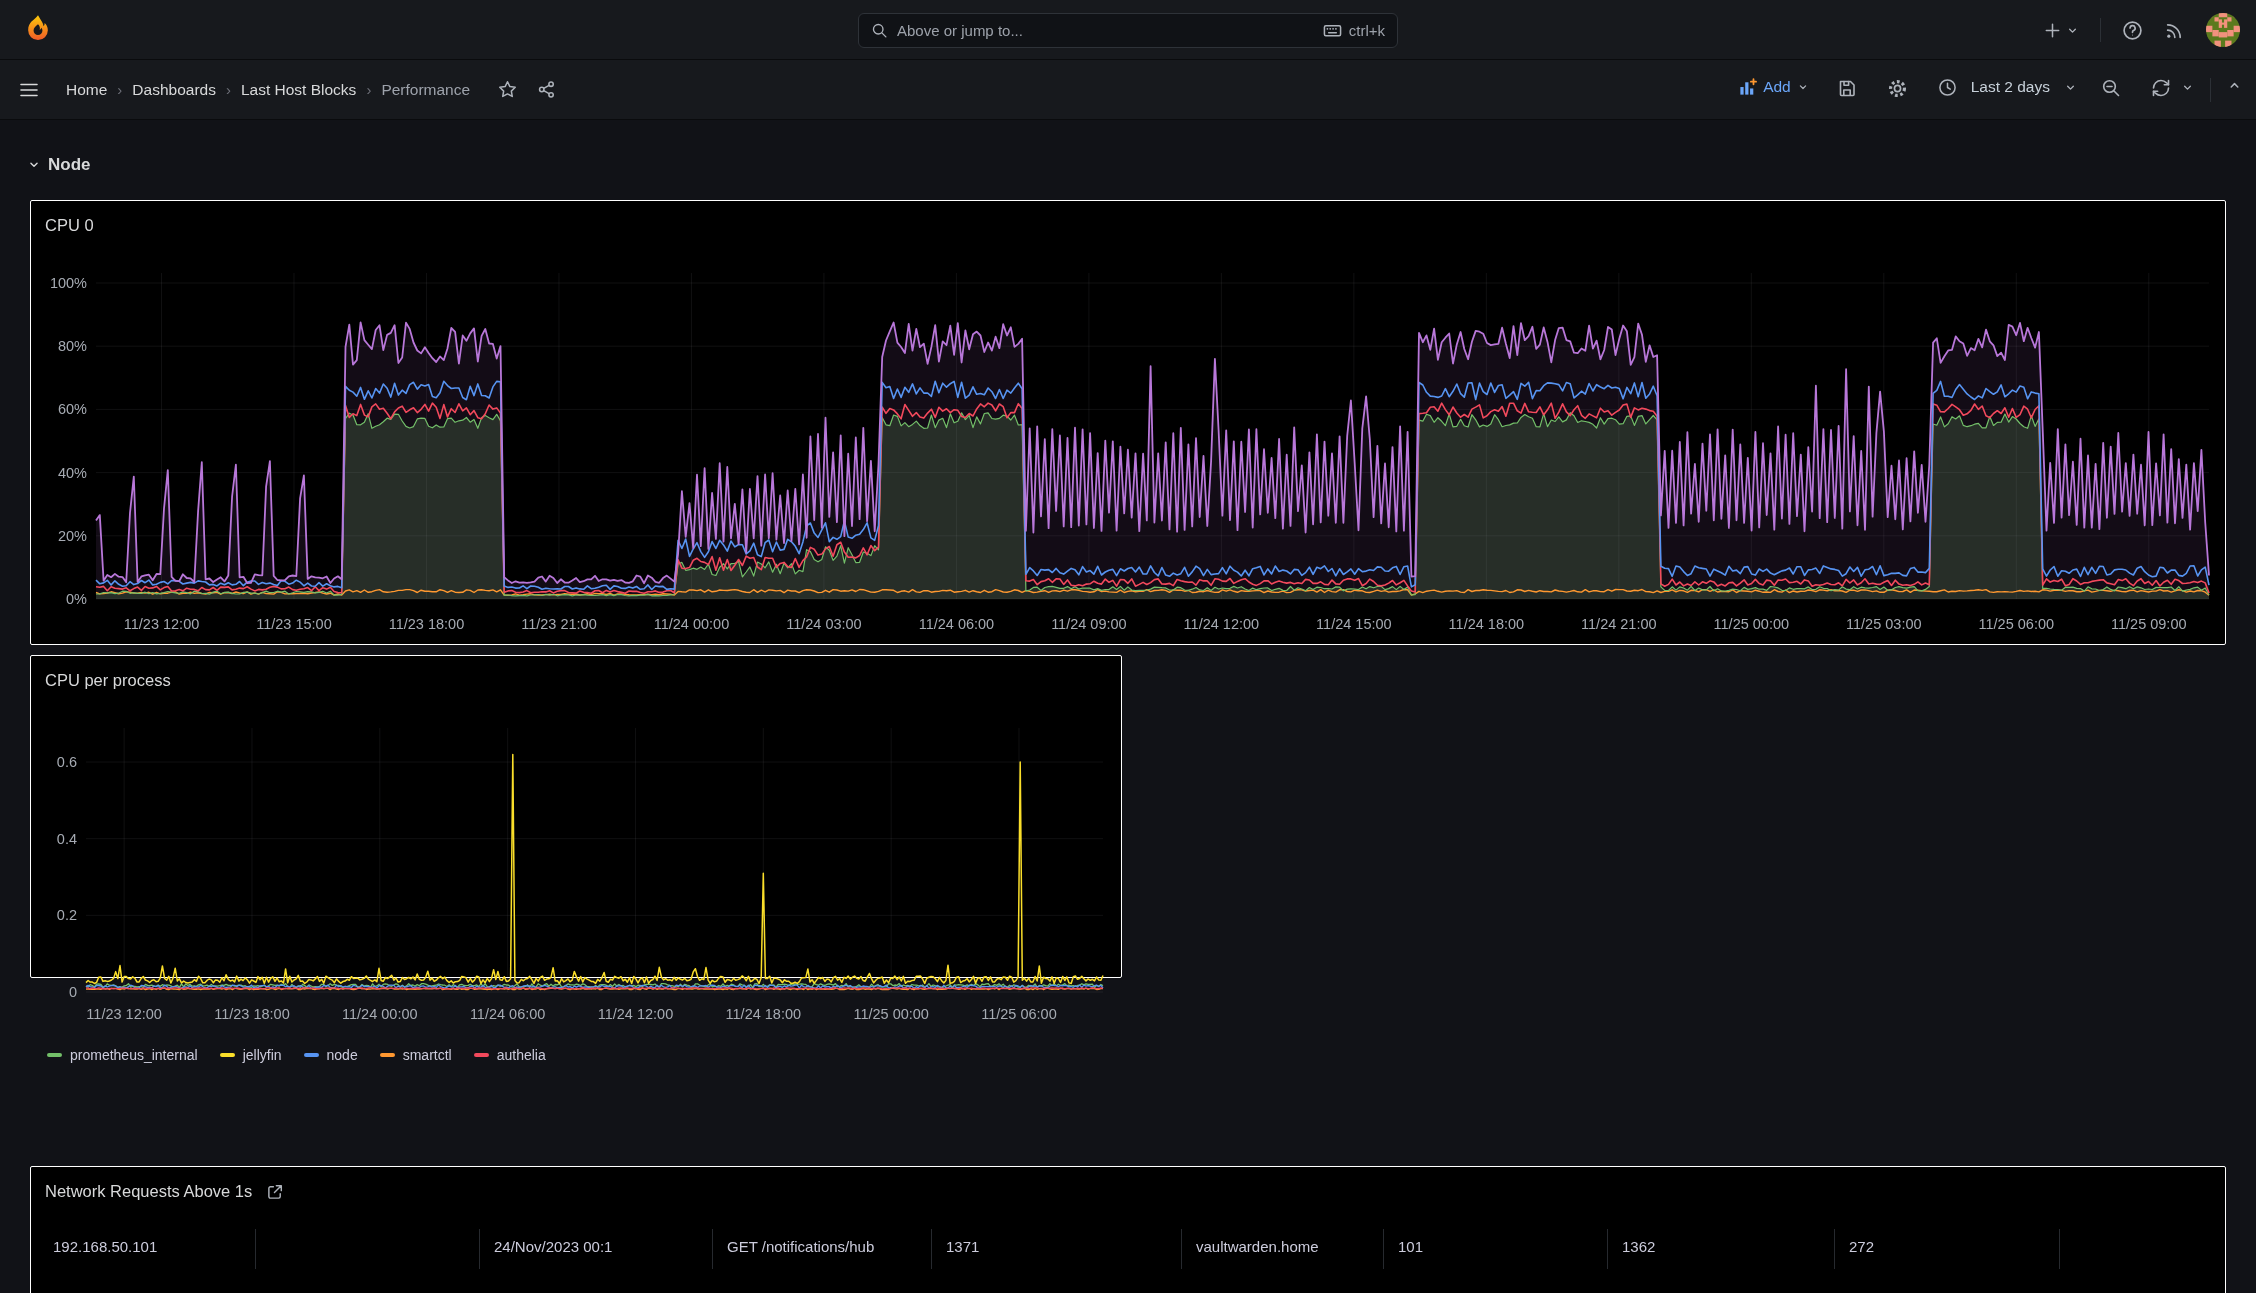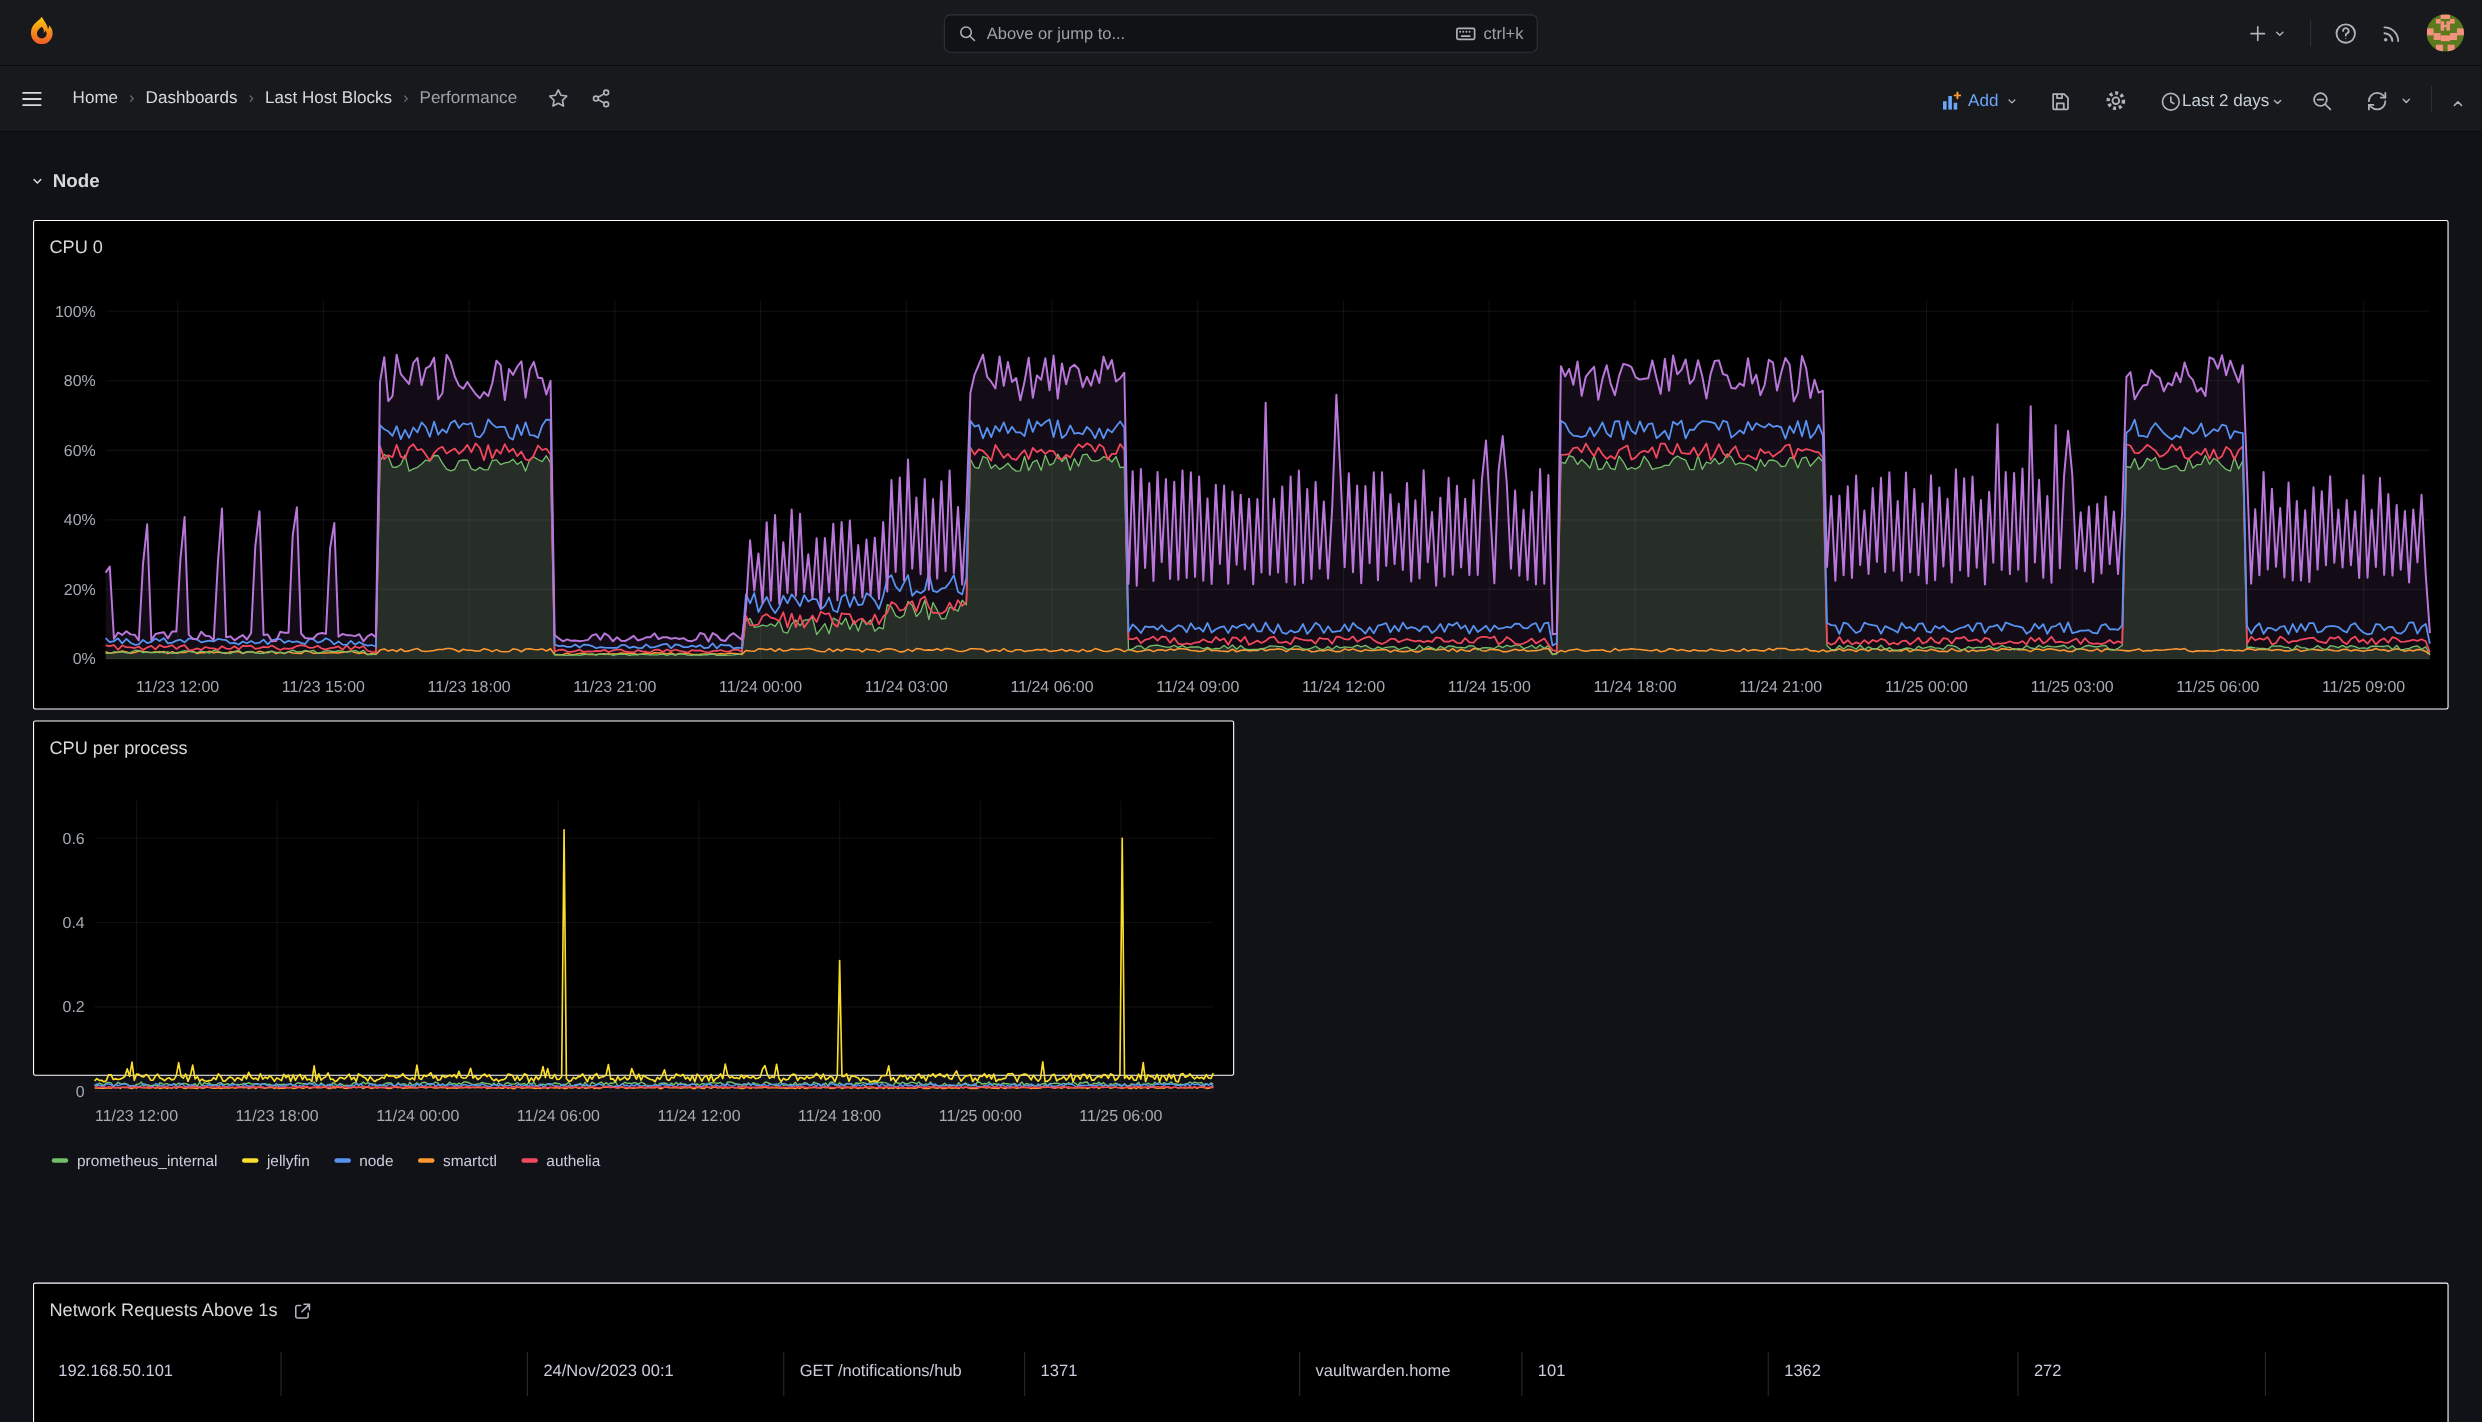--- a/index.html
+++ b/index.html
@@ -18,24 +18,24 @@
   .icon-btn{display:flex;align-items:center;justify-content:center;cursor:pointer}
   .avatar{width:34px;height:34px;border-radius:50%;overflow:hidden;cursor:pointer;flex:0 0 auto}
 
   .toolbar{position:absolute;left:0;top:60px;width:2256px;height:60px;background:#17191d;border-bottom:1px solid #0a0b0d;display:flex;align-items:center}
   .toolbar-left{position:absolute;left:18px;display:flex;align-items:center;gap:14px}
   .crumbs{display:flex;align-items:center;gap:10px;font-size:15.5px;margin-left:12px}
   .crumb{color:#d8d9da;cursor:pointer;white-space:nowrap}
   .crumb.current{color:#9da2ab;cursor:default}
   .crumb-sep{color:#6e7079;font-size:15px}
   .crumb-icons{display:flex;align-items:center;gap:20px;margin-left:14px}
-  .toolbar-right{position:absolute;right:14px;display:flex;align-items:flex-end}
+  .toolbar-right{position:absolute;right:14px;display:flex;align-items:flex-start}
   .add-btn{display:flex;align-items:center;gap:6px;color:#6ba6f9;font-size:15.5px;font-weight:500;cursor:pointer;margin-right:28px}
   .tool-ic{margin-right:30px;cursor:pointer;display:flex;align-items:center}
-  .timepicker{display:flex;align-items:center;gap:1px;color:#c7d0d9;font-size:15.5px;cursor:pointer;margin-right:24px;white-space:nowrap}
+  .timepicker{display:flex;align-items:center;gap:14px;color:#c7d0d9;font-size:15.5px;cursor:pointer;margin-right:24px;white-space:nowrap}
   .refresh-group{display:flex;align-items:center;gap:10px;margin-right:16px;cursor:pointer}
   .collapse-btn{margin-left:16px;cursor:pointer;display:flex;align-items:center}
 
   
   .section{position:absolute;display:flex;align-items:center;gap:7px;color:#d8d9da;font-size:17px;font-weight:700;cursor:pointer}
   #section-node{left:27px;top:155px}
   #section-network{left:27px;top:1176px}
   .panel{position:absolute;background:#000000;border:1px solid #ffffff;border-radius:2px}
   #panel-cpu0{left:30px;top:200px;width:2196px;height:445px}
   #panel-cpuproc{left:30px;top:655px;width:1092px;height:323px}

